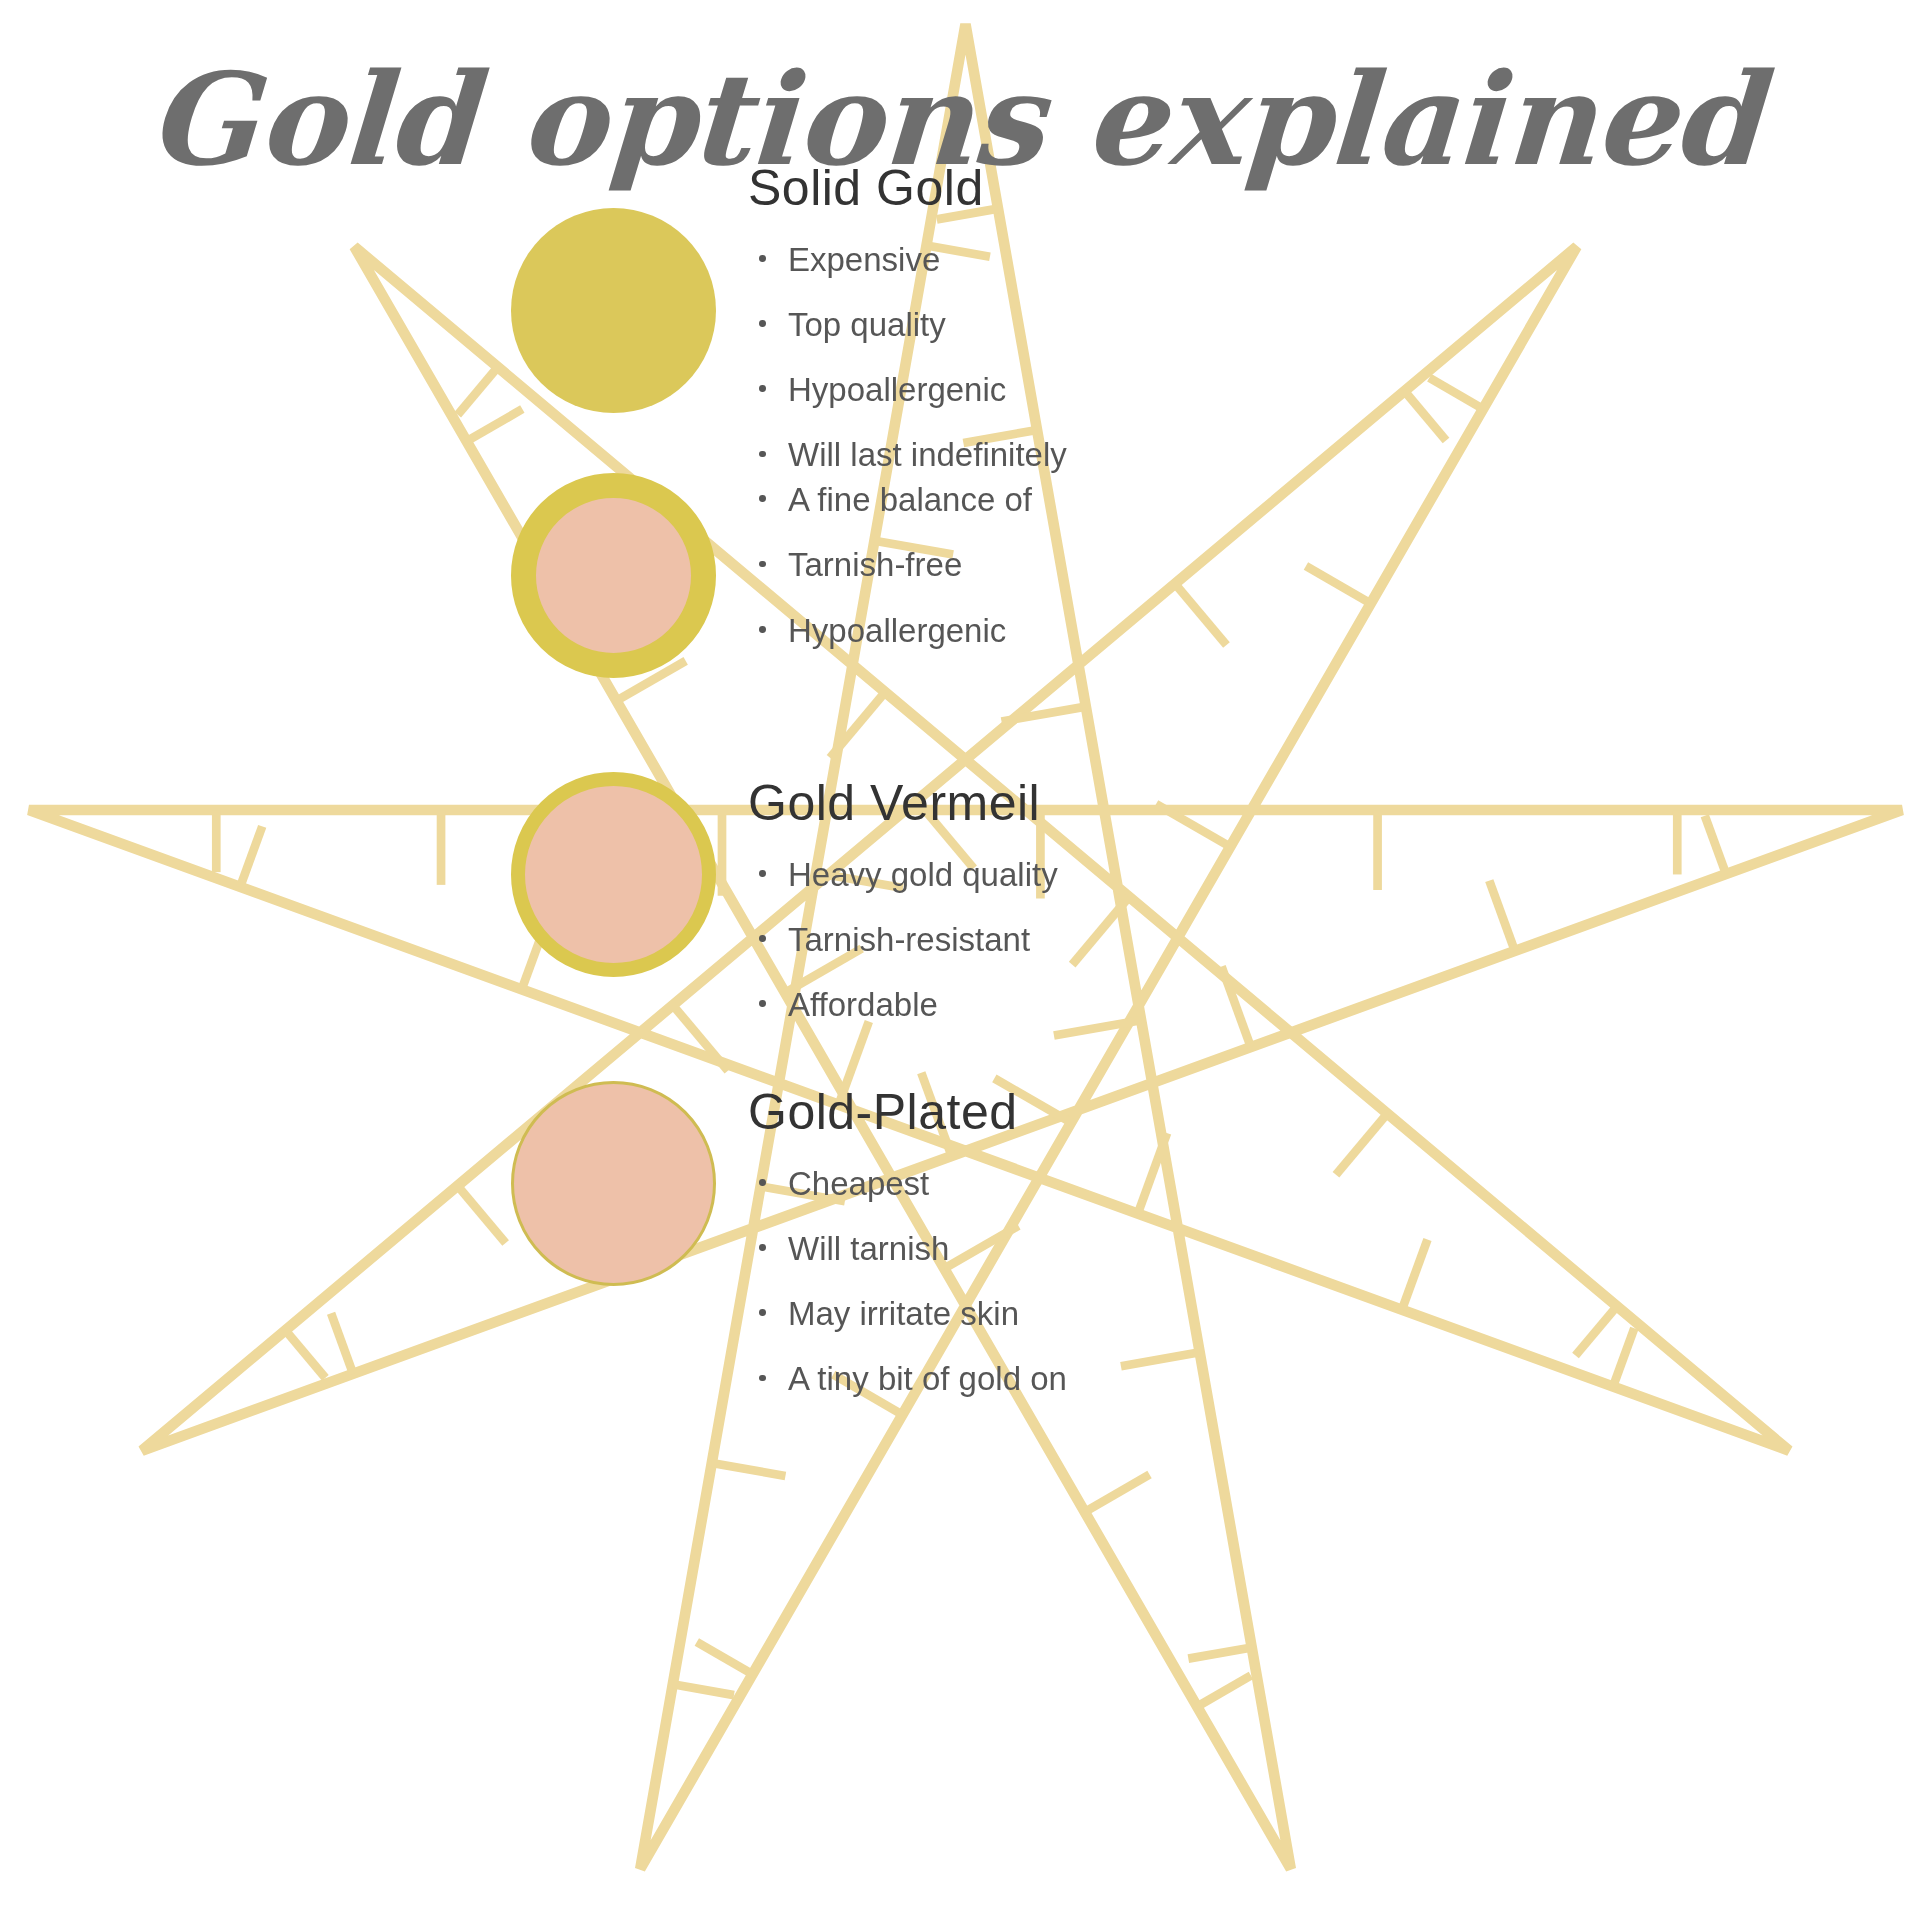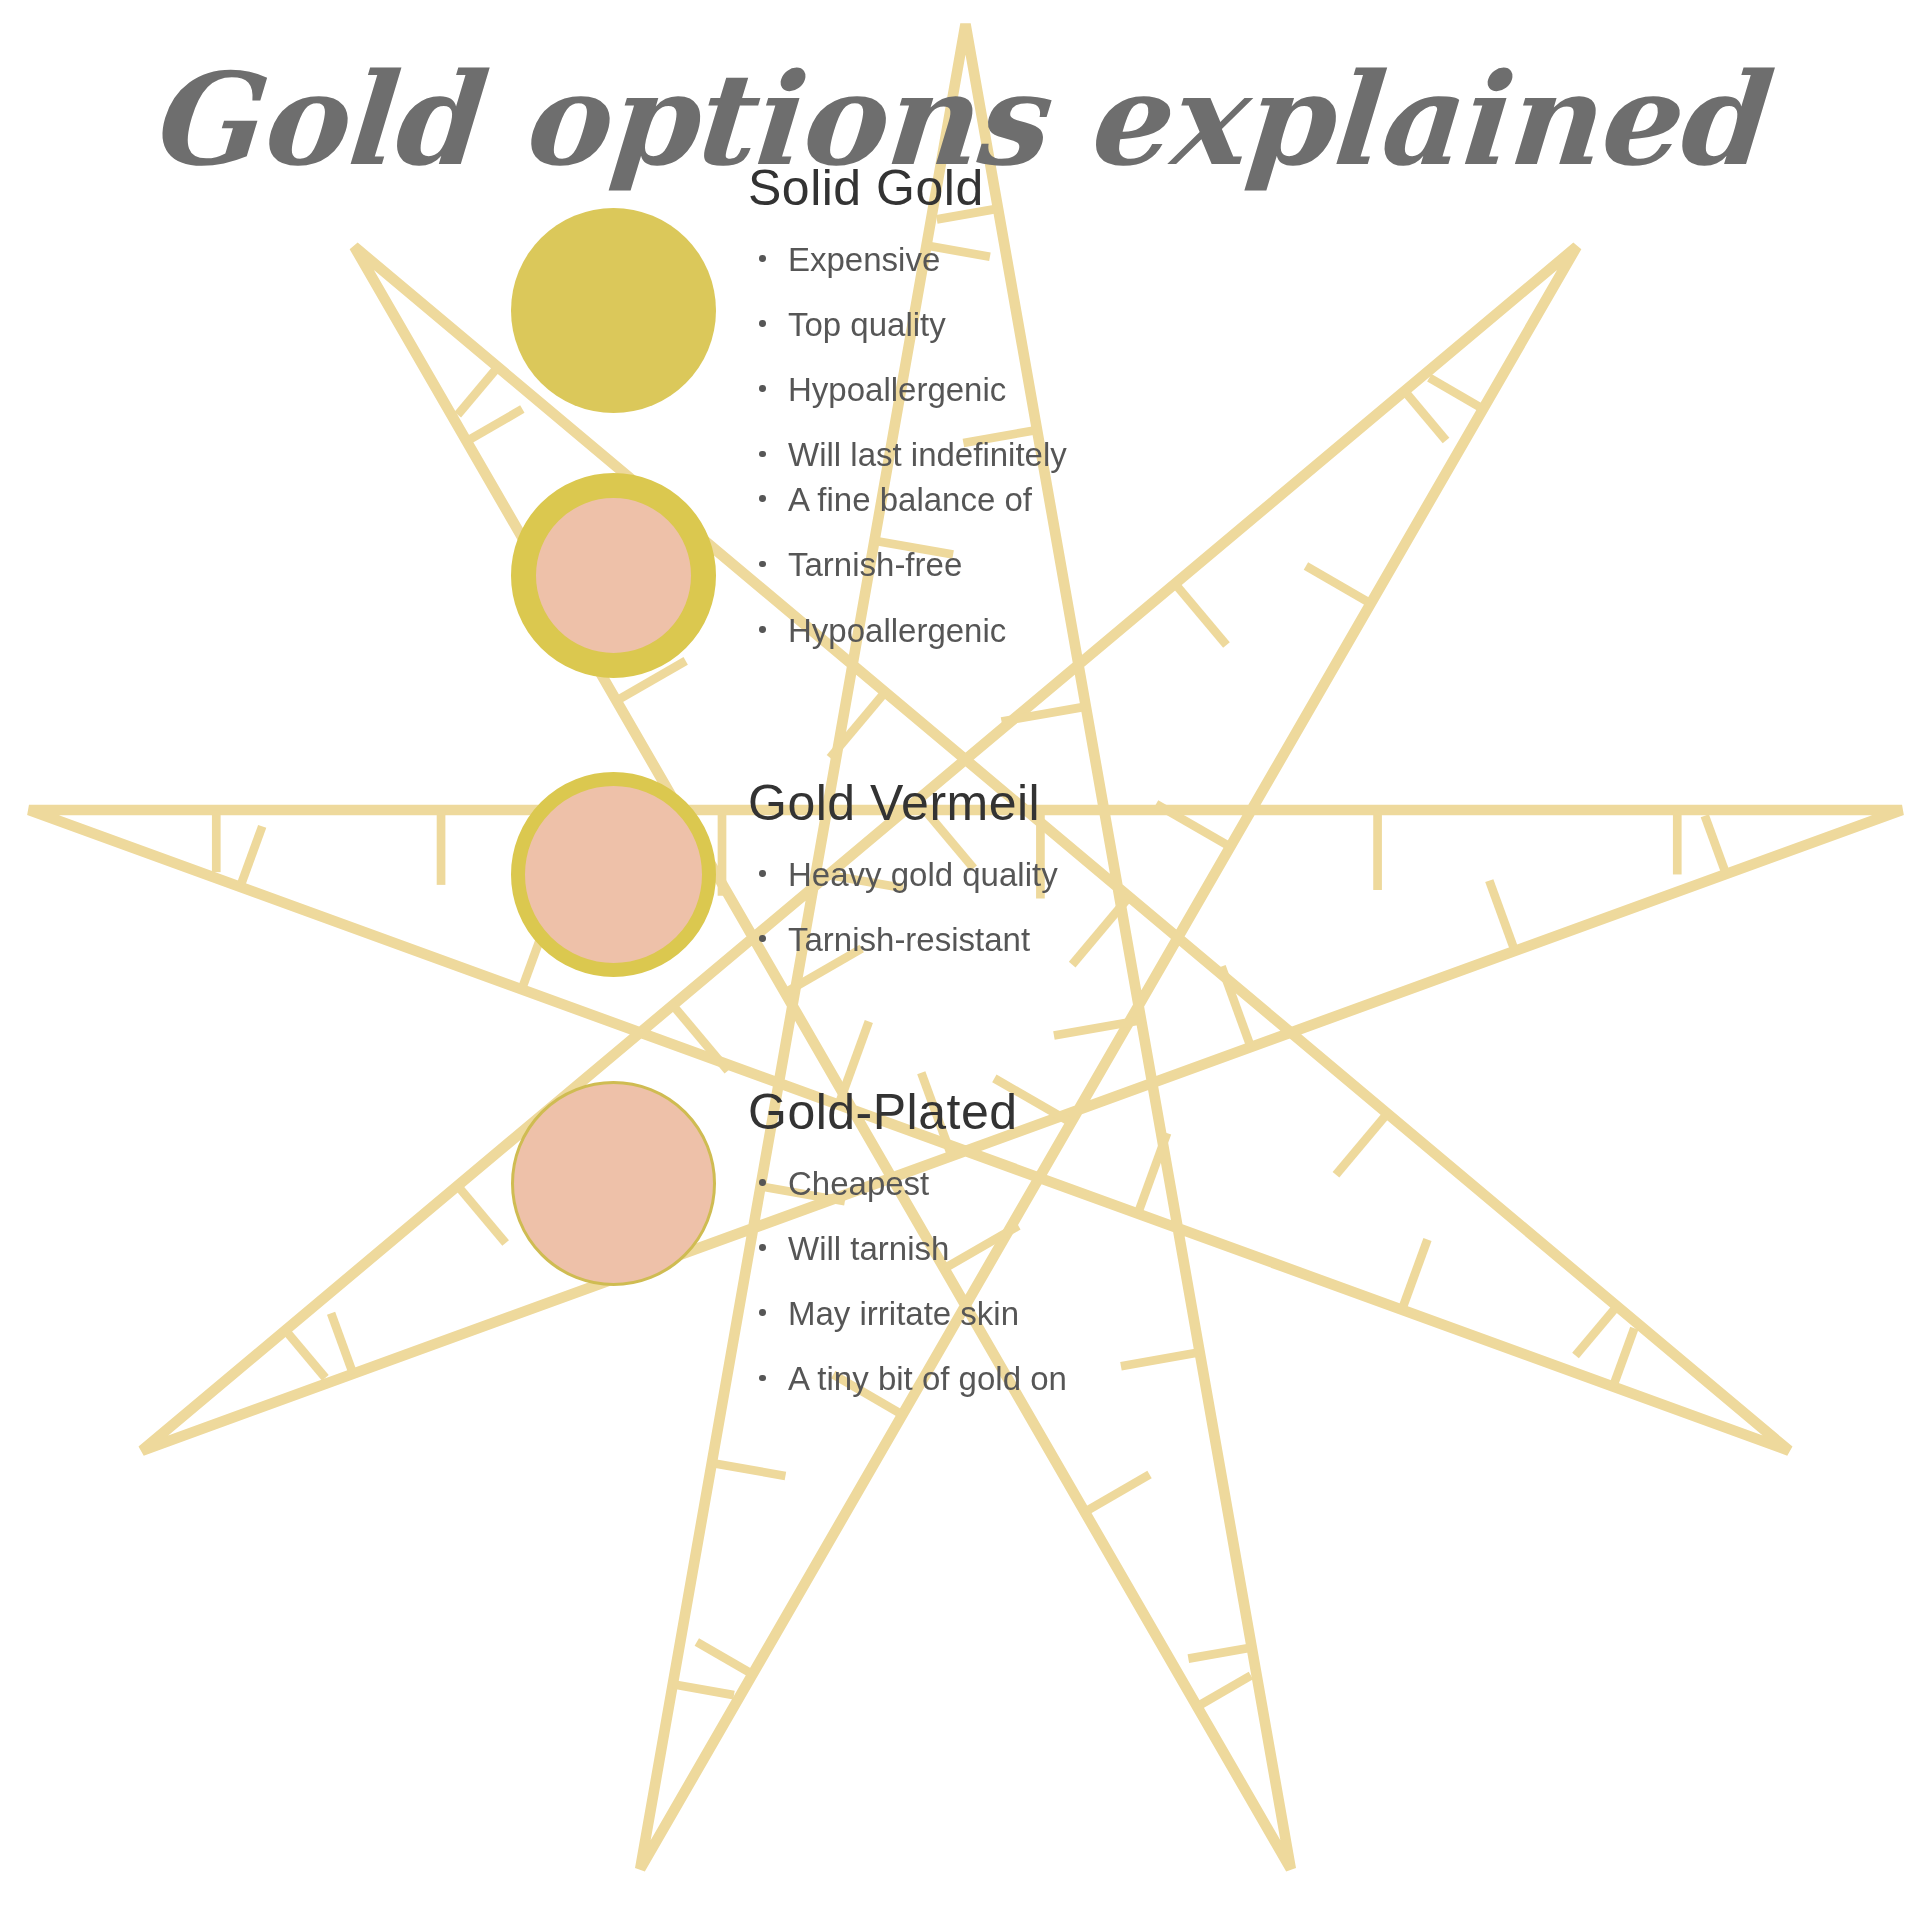--- a/index.html
+++ b/index.html
@@ -236,20 +236,24 @@
         <div class="sec-heading">Gold Vermeil</div>
         <ul class="bullets">
           <li>
             <span class="dot"></span>
             <span class="li-line">Heavy gold quality</span>
           </li>
           <li>
             <span class="dot"></span>
             <span class="li-line">Tarnish-resistant</span>
           </li>
+          <li>
+            <span class="dot"></span>
+            <span class="li-line">Affordable</span>
+          </li>
         </ul>
       </div>
       <div class="swatch-cell" style="left: 478px; top: 1081px;">
         <div class="swatch" style="width: 205px; height: 205px; background: rgb(238, 193, 169); border: 3.9px solid rgb(207, 188, 82);"></div>
       </div>
       <div class="text-cell" style="left: 748px; top: 1086px;">
         <div class="sec-heading">Gold-Plated</div>
         <ul class="bullets">
           <li>
             <span class="dot"></span>

